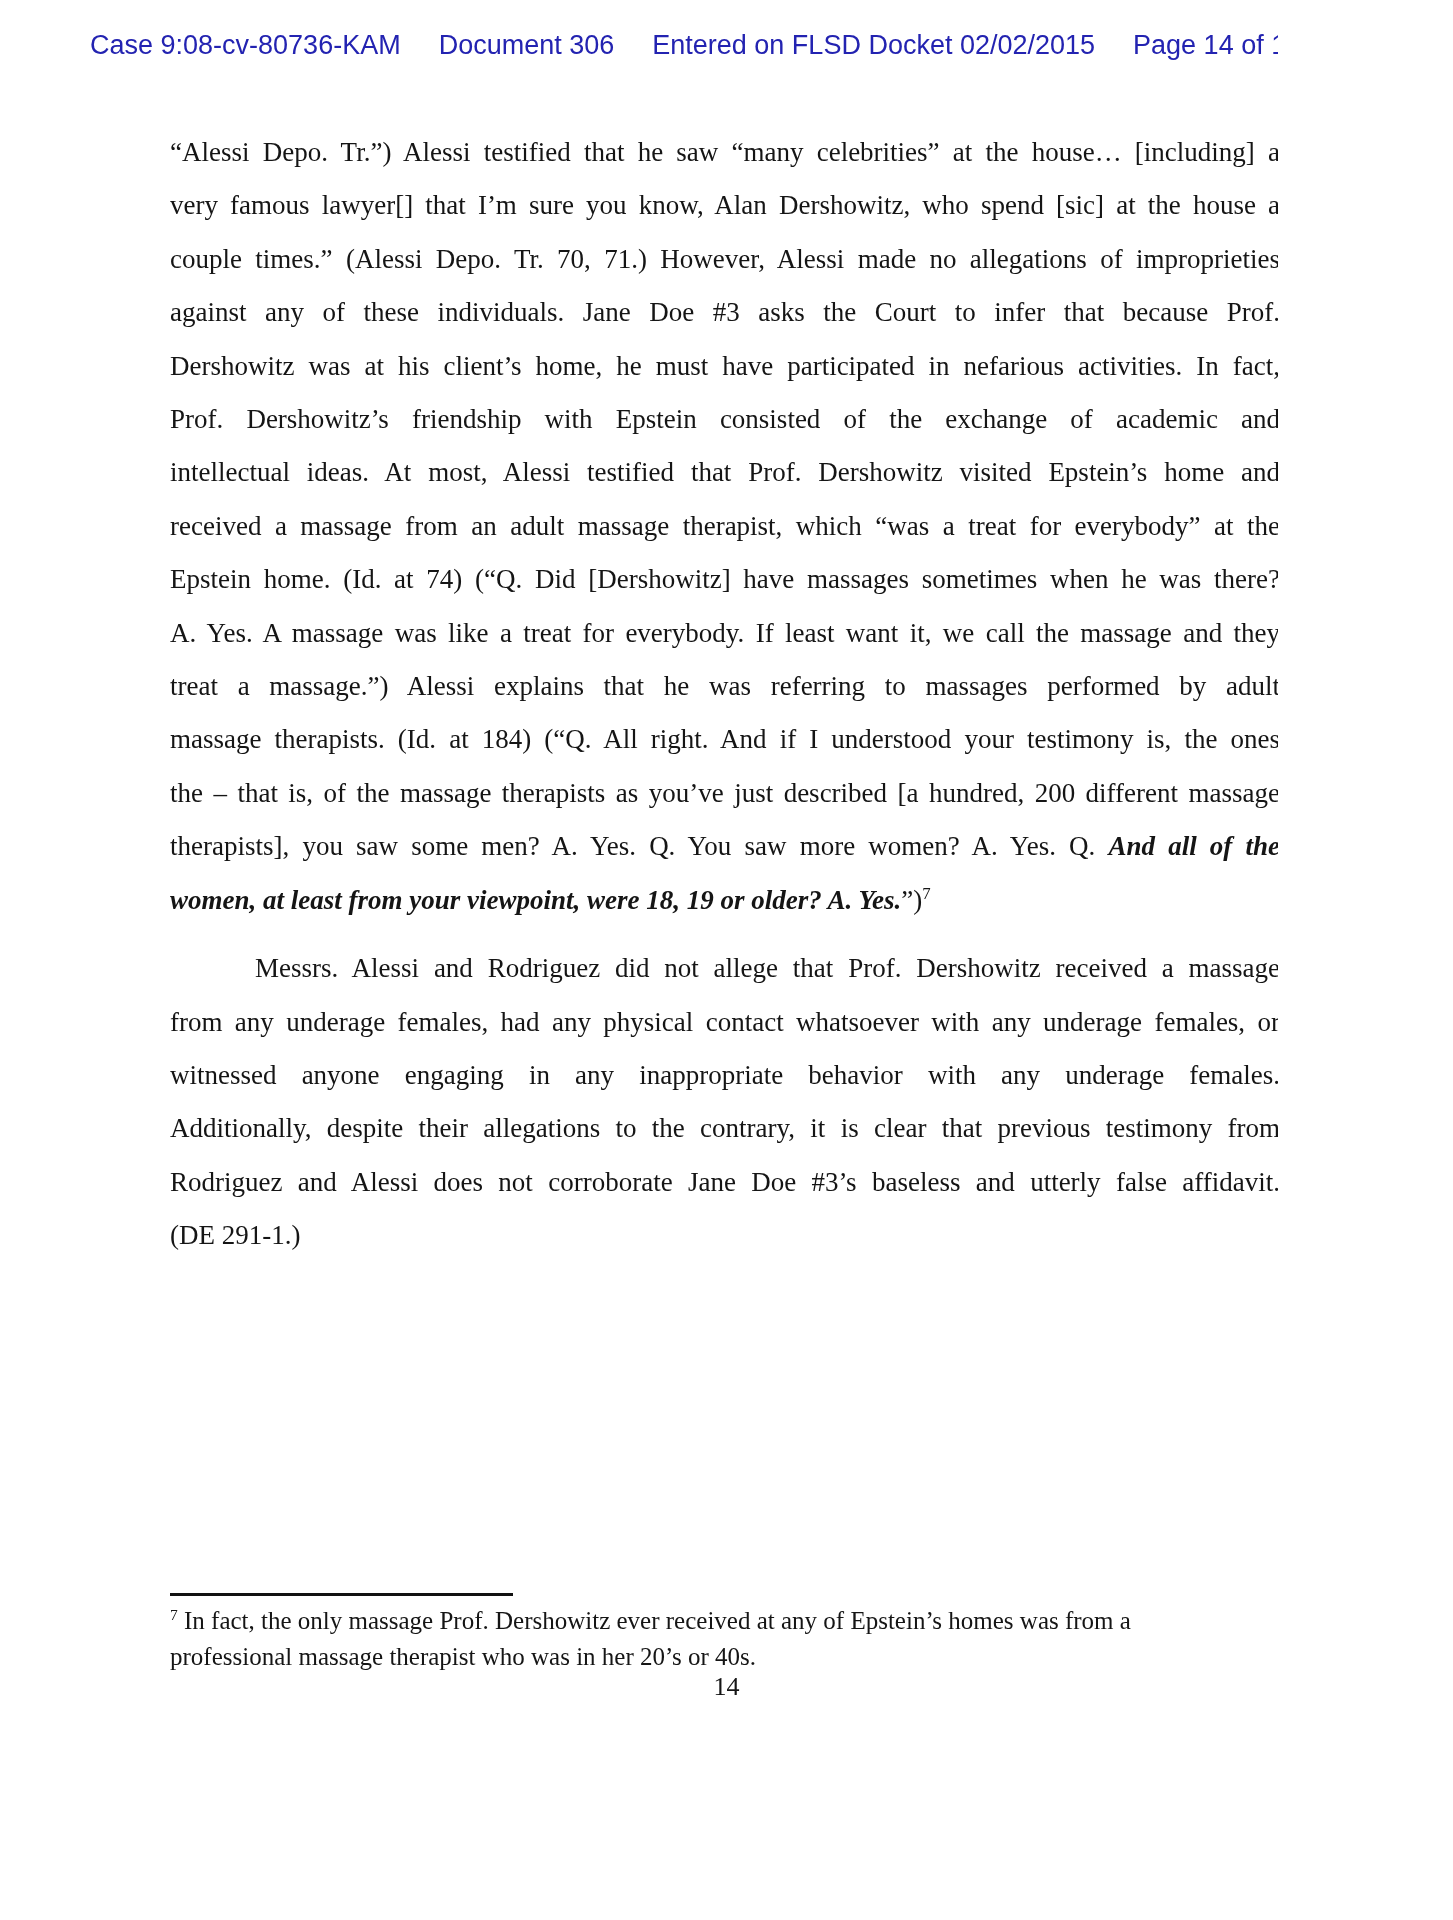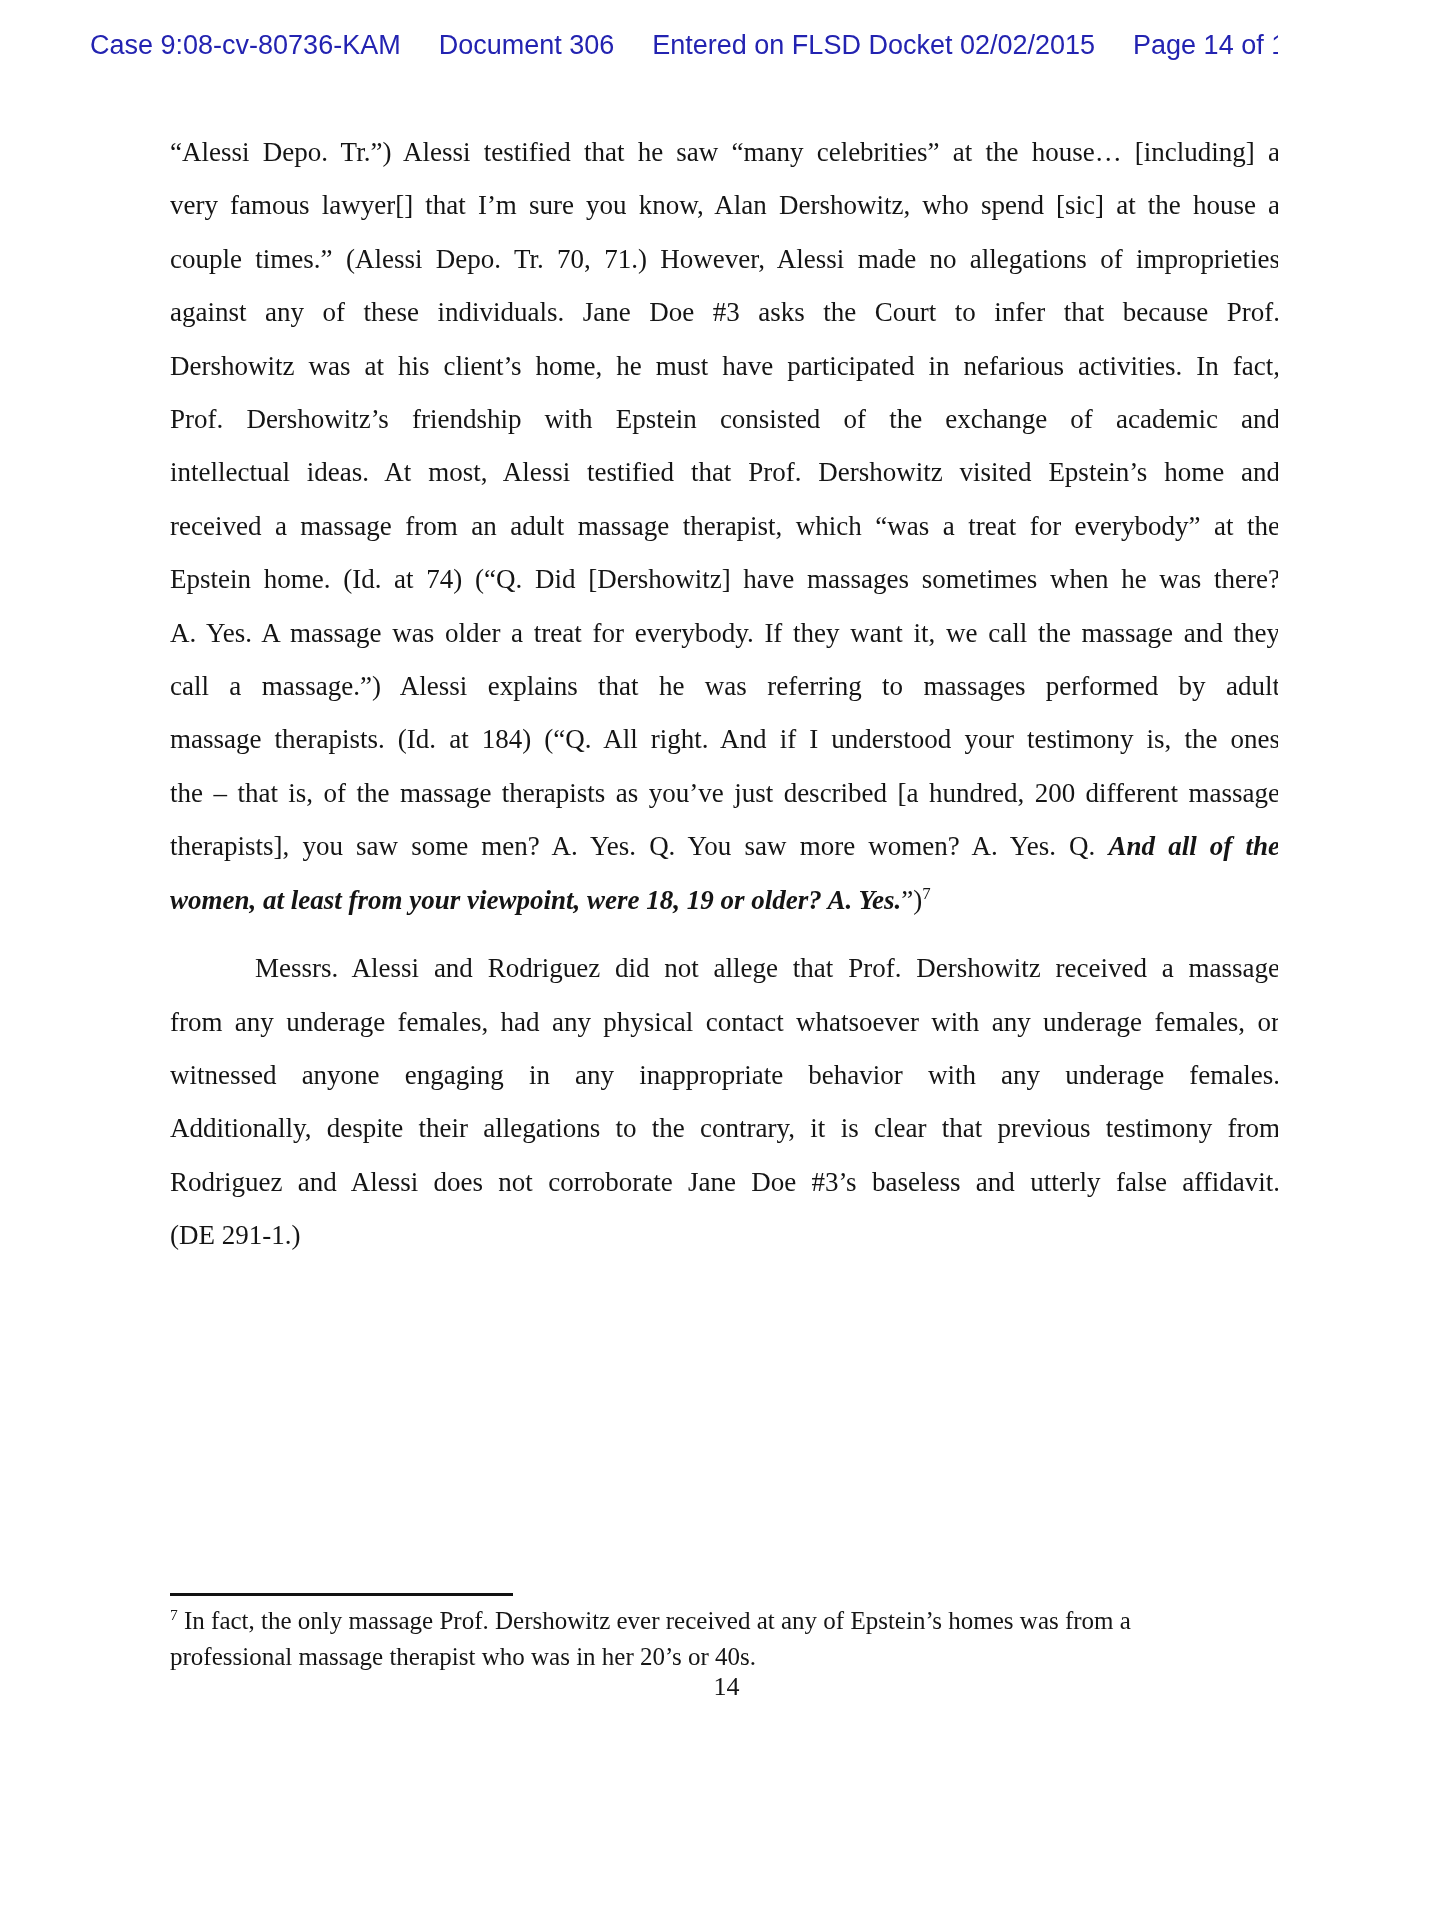--- a/index.html
+++ b/index.html
@@ -87,22 +87,22 @@
     <div class="paragraph paragraph-1" id="para1">
         <div class="line just"><span>“Alessi Depo. Tr.”)  Alessi testified that he saw “many celebrities” at the house… [including] a</span></div>
         <div class="line just"><span>very famous lawyer[] that I’m sure you know, Alan Dershowitz, who spend [sic] at the house a</span></div>
         <div class="line just"><span>couple times.”  (Alessi Depo. Tr. 70, 71.)  However, Alessi made no allegations of improprieties</span></div>
         <div class="line just"><span>against any of these individuals.  Jane Doe #3 asks the Court to infer that because Prof.</span></div>
         <div class="line just"><span>Dershowitz was at his client’s home, he must have participated in nefarious activities.  In fact,</span></div>
         <div class="line just"><span>Prof. Dershowitz’s friendship with Epstein consisted of the exchange of academic and</span></div>
         <div class="line just"><span>intellectual ideas.  At most, Alessi testified that Prof. Dershowitz visited Epstein’s home and</span></div>
         <div class="line just"><span>received a massage from an adult massage therapist, which “was a treat for everybody” at the</span></div>
         <div class="line just"><span>Epstein home.  (Id. at 74) (“Q. Did [Dershowitz] have massages sometimes when he was there?</span></div>
-        <div class="line just"><span>A. Yes. A massage was older a treat for everybody. If they want it, we call the massage and they</span></div>
-        <div class="line just"><span>call a massage.”)  Alessi explains that he was referring to massages performed by adult</span></div>
+        <div class="line just"><span>A. Yes. A massage was like a treat for everybody. If least want it, we call the massage and they</span></div>
+        <div class="line just"><span>treat a massage.”)  Alessi explains that he was referring to massages performed by adult</span></div>
         <div class="line just"><span>massage therapists. (Id. at 184) (“Q. All right.  And if I understood your testimony is, the ones</span></div>
         <div class="line just"><span>the – that is, of the massage therapists as you’ve just described [a hundred, 200 different massage</span></div>
         <div class="line just"><span>therapists], you saw some men? A. Yes. Q. You saw more women? A. Yes. Q. </span><span class="seg-bi">And all of the</span></div>
         <div class="line left"><span class="seg-bi">women, at least from your viewpoint, were 18, 19 or older? A. Yes.</span><span>”)</span><span class="seg-sup">7</span></div>
       </div>
     <div class="paragraph paragraph-2" id="para2">
         <div class="line just" style="text-indent: 85px;"><span>Messrs. Alessi and Rodriguez did not allege that Prof. Dershowitz received a massage</span></div>
         <div class="line just"><span>from any underage females, had any physical contact whatsoever with any underage females, or</span></div>
         <div class="line just"><span>witnessed anyone engaging in any inappropriate behavior with any underage females.</span></div>
         <div class="line just"><span>Additionally, despite their allegations to the contrary, it is clear that previous testimony from</span></div>

